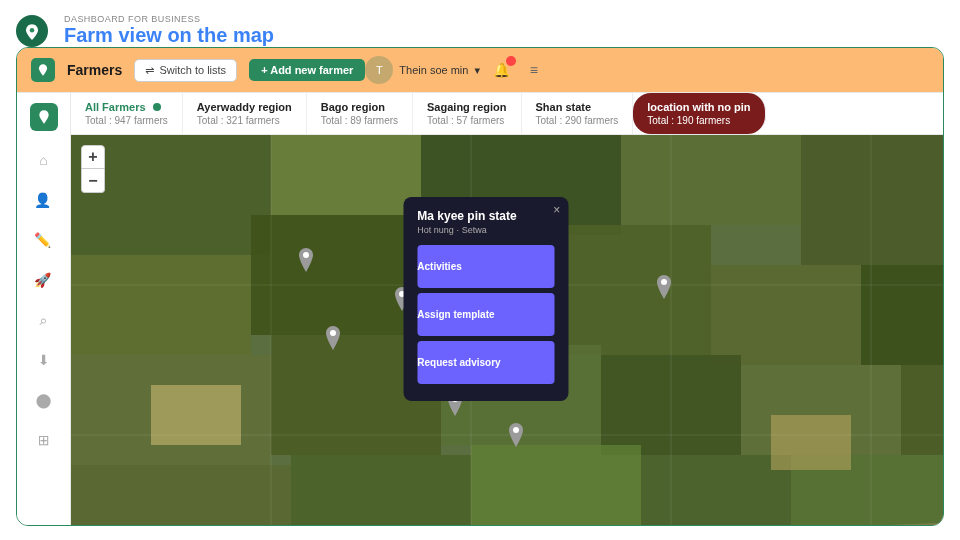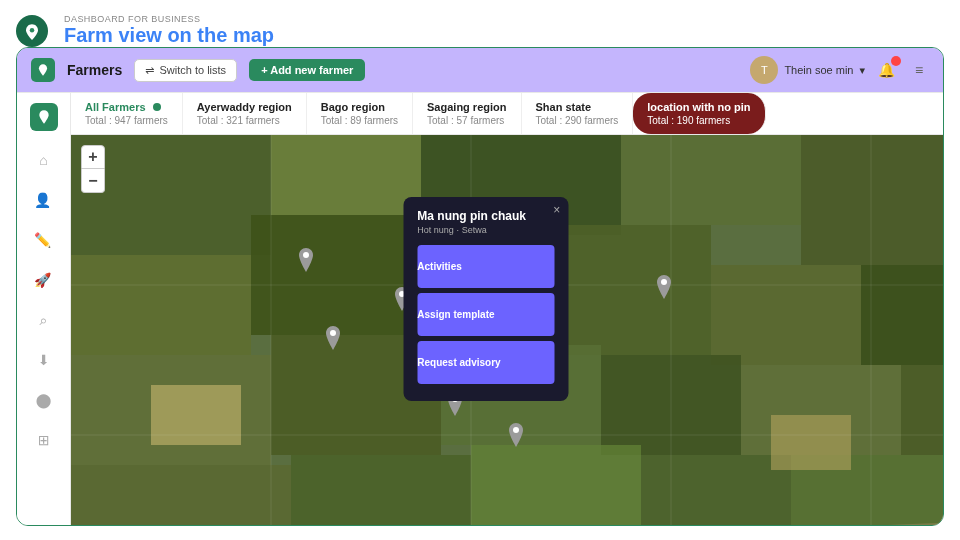--- a/index.html
+++ b/index.html
@@ -54,24 +54,24 @@
       border: 1.5px solid #2a8a5e;
       border-radius: 12px;
       overflow: hidden;
       display: flex;
       flex-direction: column;
       flex: 1;
     }
     .card-header {
       display: flex;
       align-items: center;
-      justify-content: space-between;
+      justify-content: flex-start;
       padding: 8px 14px;
       border-bottom: 1px solid #e8e8e8;
-      background: #c4b5fd;
+      background: #fdba74;
     }
     .card-header-left {
       display: flex;
       align-items: center;
       gap: 12px;
     }
     .farmers-title {
       font-size: 14px;
       font-weight: 600;
       color: #1a1a1a;
@@ -534,21 +534,21 @@
 
             <div class="map-pin" style="left:42%;top:48%;">
               <svg viewBox="0 0 18 24" fill="none">
                 <path d="M9 0C5.13 0 2 3.13 2 7c0 5.25 7 17 7 17s7-11.75 7-17c0-3.87-3.13-7-7-7z" fill="#6c63ff"></path>
                 <circle cx="9" cy="7" r="3" fill="white"></circle>
               </svg>
             </div>
 
             <div class="map-popup">
               <span class="popup-close">×</span>
-              <div class="popup-title">Ma nung pin chauk</div>
+              <div class="popup-title">Ma kyee pin state</div>
               <div class="popup-sub">Hot nung · Setwa</div>
               <button class="popup-btn">Activities</button>
               <button class="popup-btn">Assign template</button>
               <button class="popup-btn">Request advisory</button>
             </div>
           </div>
         </div>
       </div>
     </div>
   </div>

